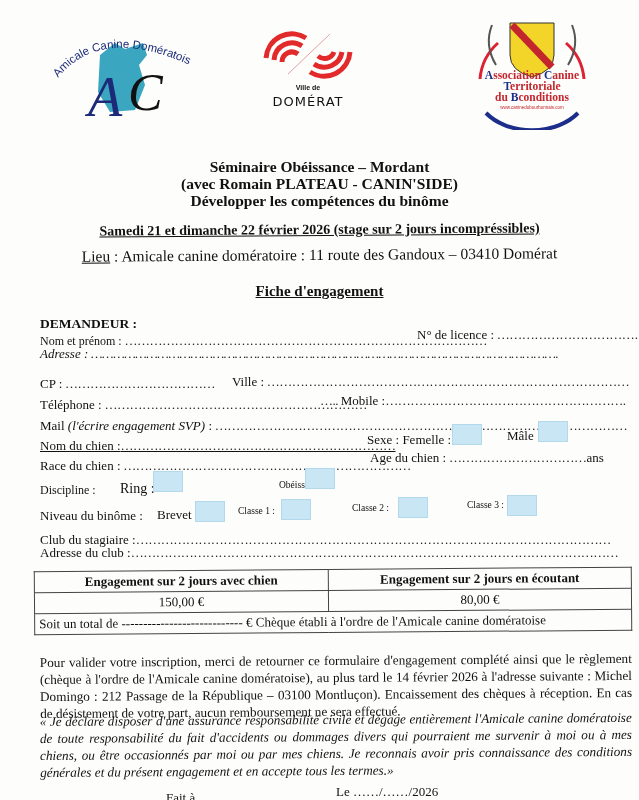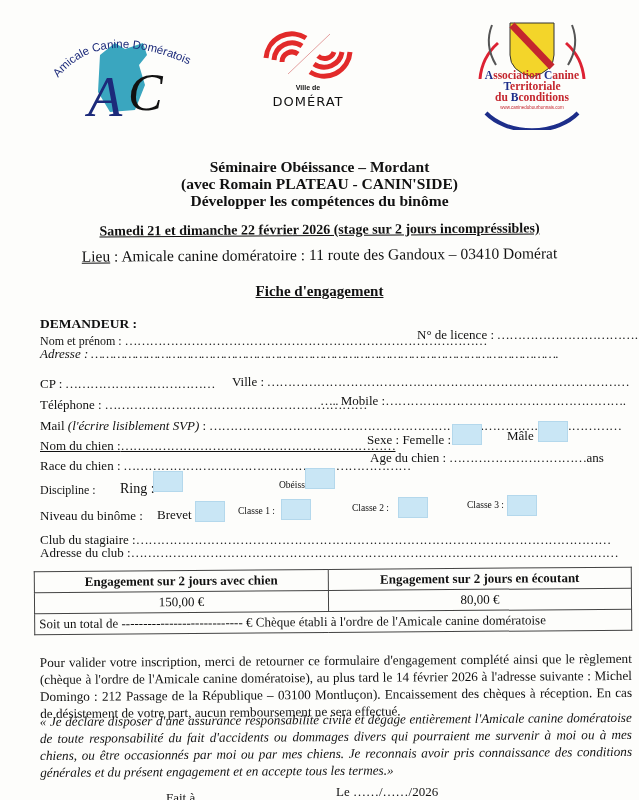--- a/index.html
+++ b/index.html
@@ -81,21 +81,21 @@
 <div class="abs lbl" style="left:417px; top:327px;"><span>N° de licence  :</span><span class="dots"> ……………………………….</span></div>
 
 <div class="abs lbl" style="left:40px; top:346px;font-style:italic;"><span>Adresse :</span><span class="dots"> ……………………………………………………………………………………………………………….</span></div>
 
 <div class="abs lbl" style="left:40px; top:376px;"><span>CP :</span><span class="dots"> ………………………………</span></div>
 <div class="abs lbl" style="left:232px; top:374px;"><span>Ville :</span><span class="dots"> ……………………………………………………………………………</span></div>
 
 <div class="abs lbl" style="left:40px; top:397px;"><span>Téléphone :</span><span class="dots"> ………………………………………………………</span></div>
 <div class="abs lbl" style="left:320px; top:393px;"><span class="dots">….. </span><span>Mobile :</span><span class="dots">………………………………………………….</span></div>
 
-<div class="abs lbl" style="left:40px; top:418px;"><span>Mail </span><i>(l'écrire lisiblement SVP)</i><span> :</span><span class="dots"> ………………………………………………………………………………………</span></div>
+<div class="abs lbl" style="left:40px; top:418px;"><span>Mail </span><i>(l'écrire engagement SVP)</i><span> :</span><span class="dots"> ………………………………………………………………………………………</span></div>
 
 <div class="abs lbl" style="left:40px; top:438px;text-decoration:underline;"><span>Nom du chien :</span><span class="dots">…………………………………………………………</span></div>
 <div class="abs lbl" style="left:367px; top:432px;">Sexe : Femelle :</div>
 <div class="cb" style="left:452px; top:424px; width:30px; height:21px;"></div>
 <div class="abs lbl" style="left:507px; top:428px;">Mâle</div>
 <div class="cb" style="left:538px; top:421px; width:30px; height:21px;"></div>
 
 <div class="abs lbl" style="left:40px; top:458px;"><span>Race du chien :</span><span class="dots"> ……………………………………………………………</span></div>
 <div class="abs lbl" style="left:370px; top:450px;"><span>Age du chien :</span><span class="dots"> ……………………………</span><span>ans</span></div>
 

